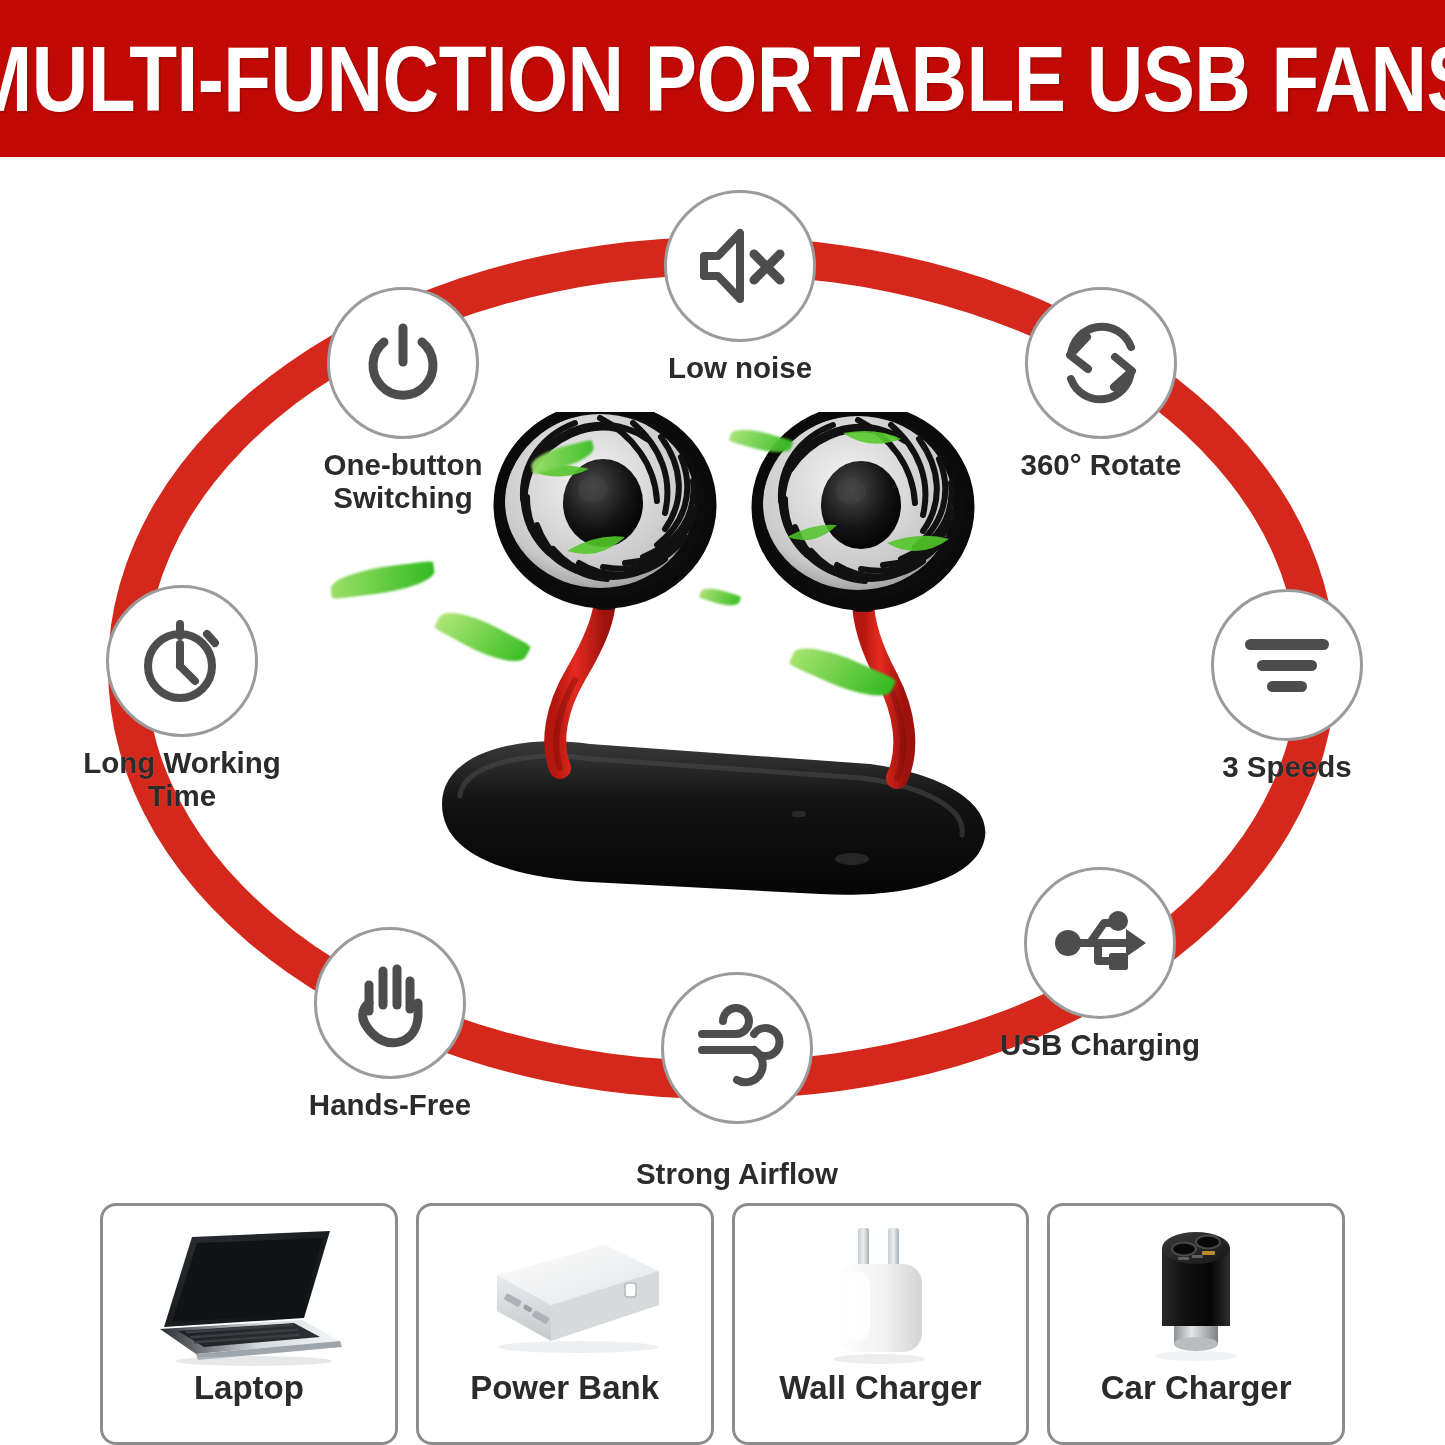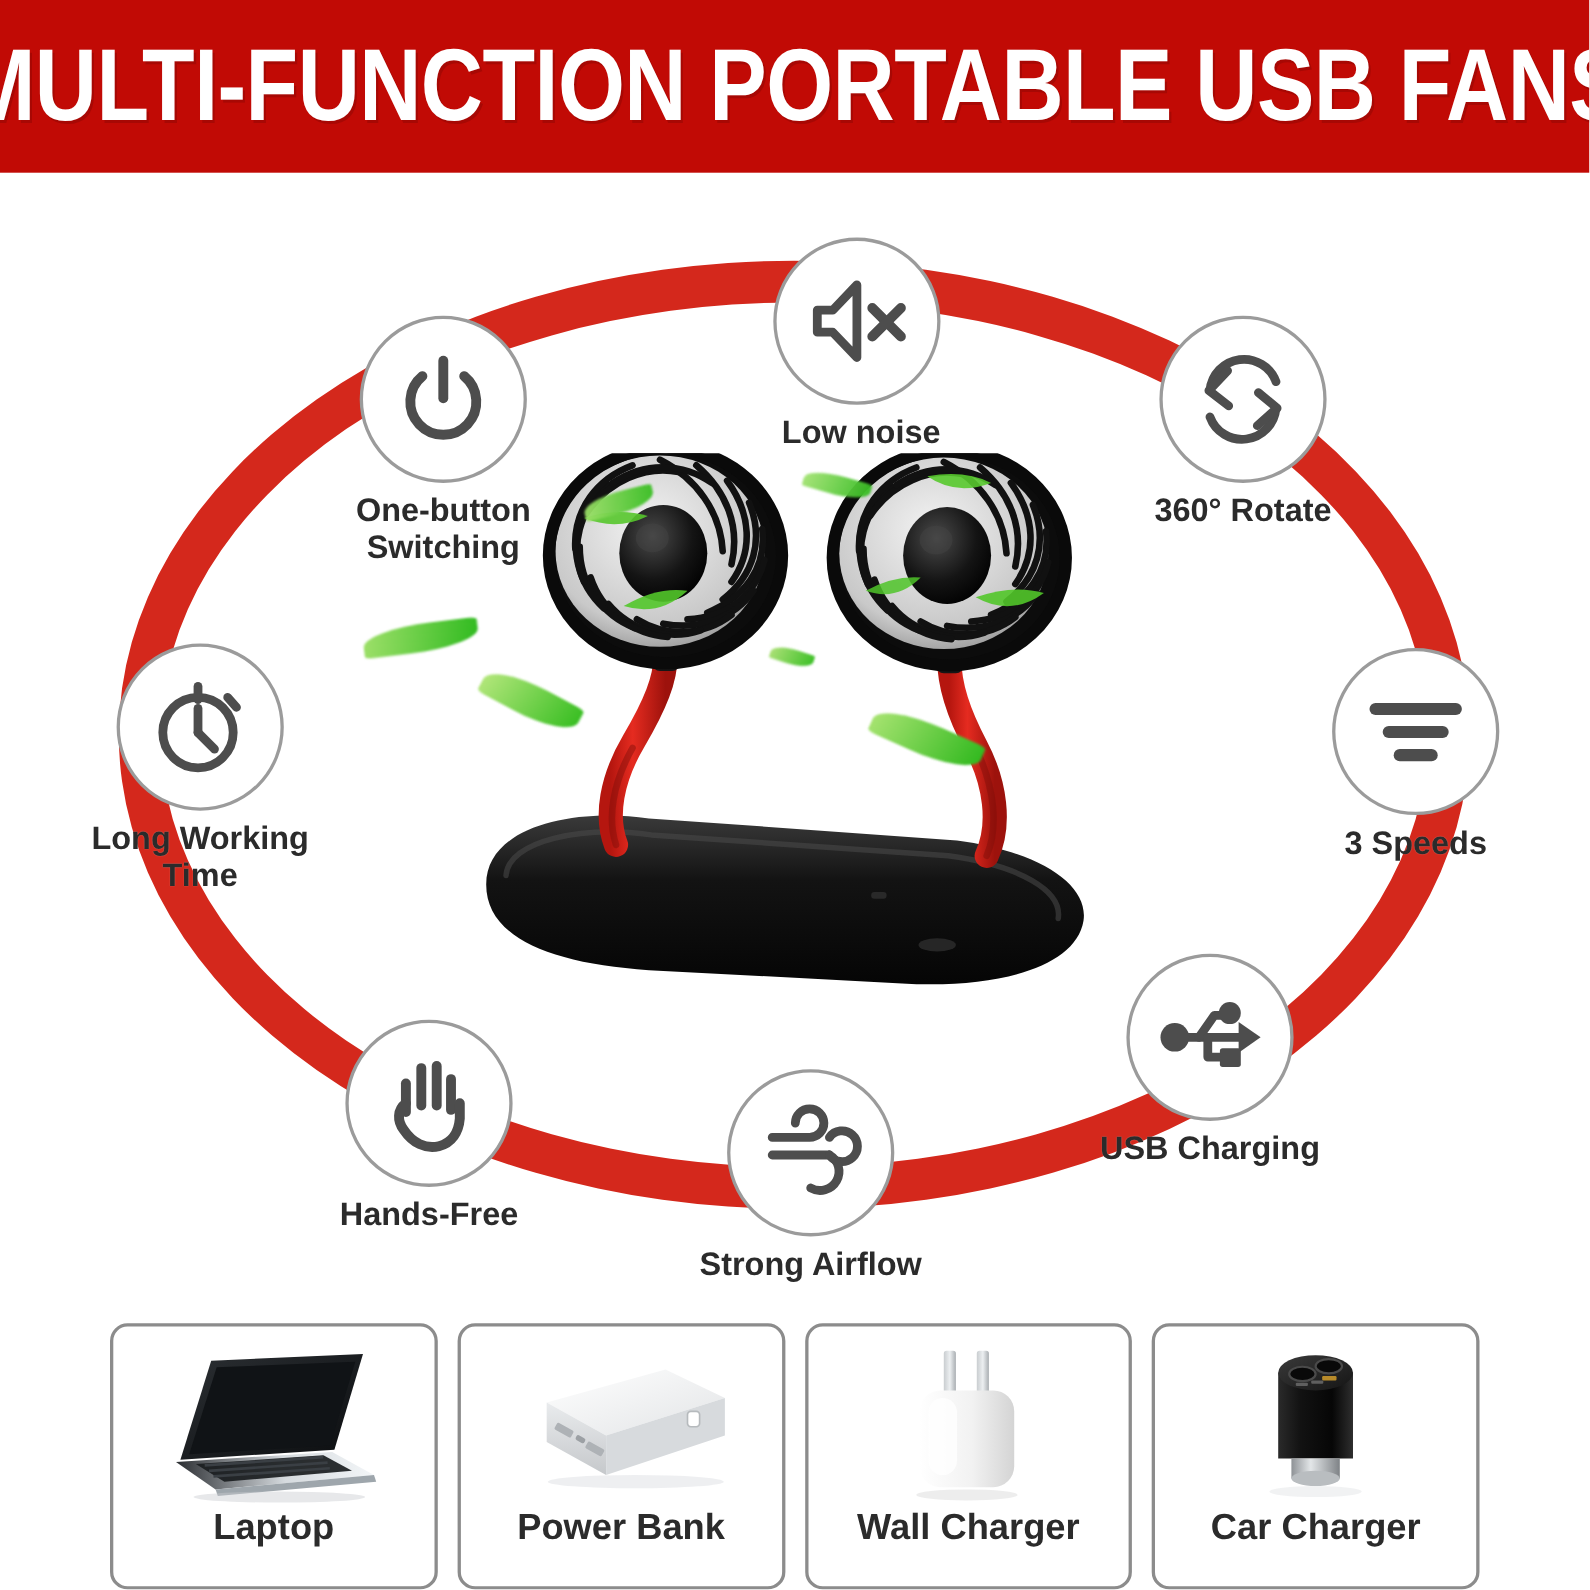--- a/index.html
+++ b/index.html
@@ -93,25 +93,25 @@
     text-align: center;
     line-height: 1.13;
     white-space: pre-line;
     position: relative;
     z-index: 5;
     text-shadow: 0 0 1px rgba(255,255,255,0.45);
   }
 
   
   #feat-0 { left: 288px;  top: 130px; }   
-  #feat-1 { left: 625px;  top: 59px; align-items: flex-end;  }   
-  #feat-2 { left: 1015px; top: 130px; justify-content: space-between; }   
+  #feat-1 { left: 625px;  top: 33px;  }   
+  #feat-2 { left: 986px; top: 130px; justify-content: space-between; }   
   #feat-3 { left: 1172px; top: 432px; }   
   #feat-4 { left: 985px;  top: 710px; }   
-  #feat-5 { left: 622px;  top: 815px; }   
+  #feat-5 { left: 622px;  top: 815px; gap: 24px; }   
   #feat-6 { left: 275px;  top: 770px; align-items: center; }   
   #feat-7 { left: 67px;   top: 428px; }   
 
   .icon-svg { display: block; }
 
   
   #product {
     position: absolute;
     left: 400px;
     top: 255px;

